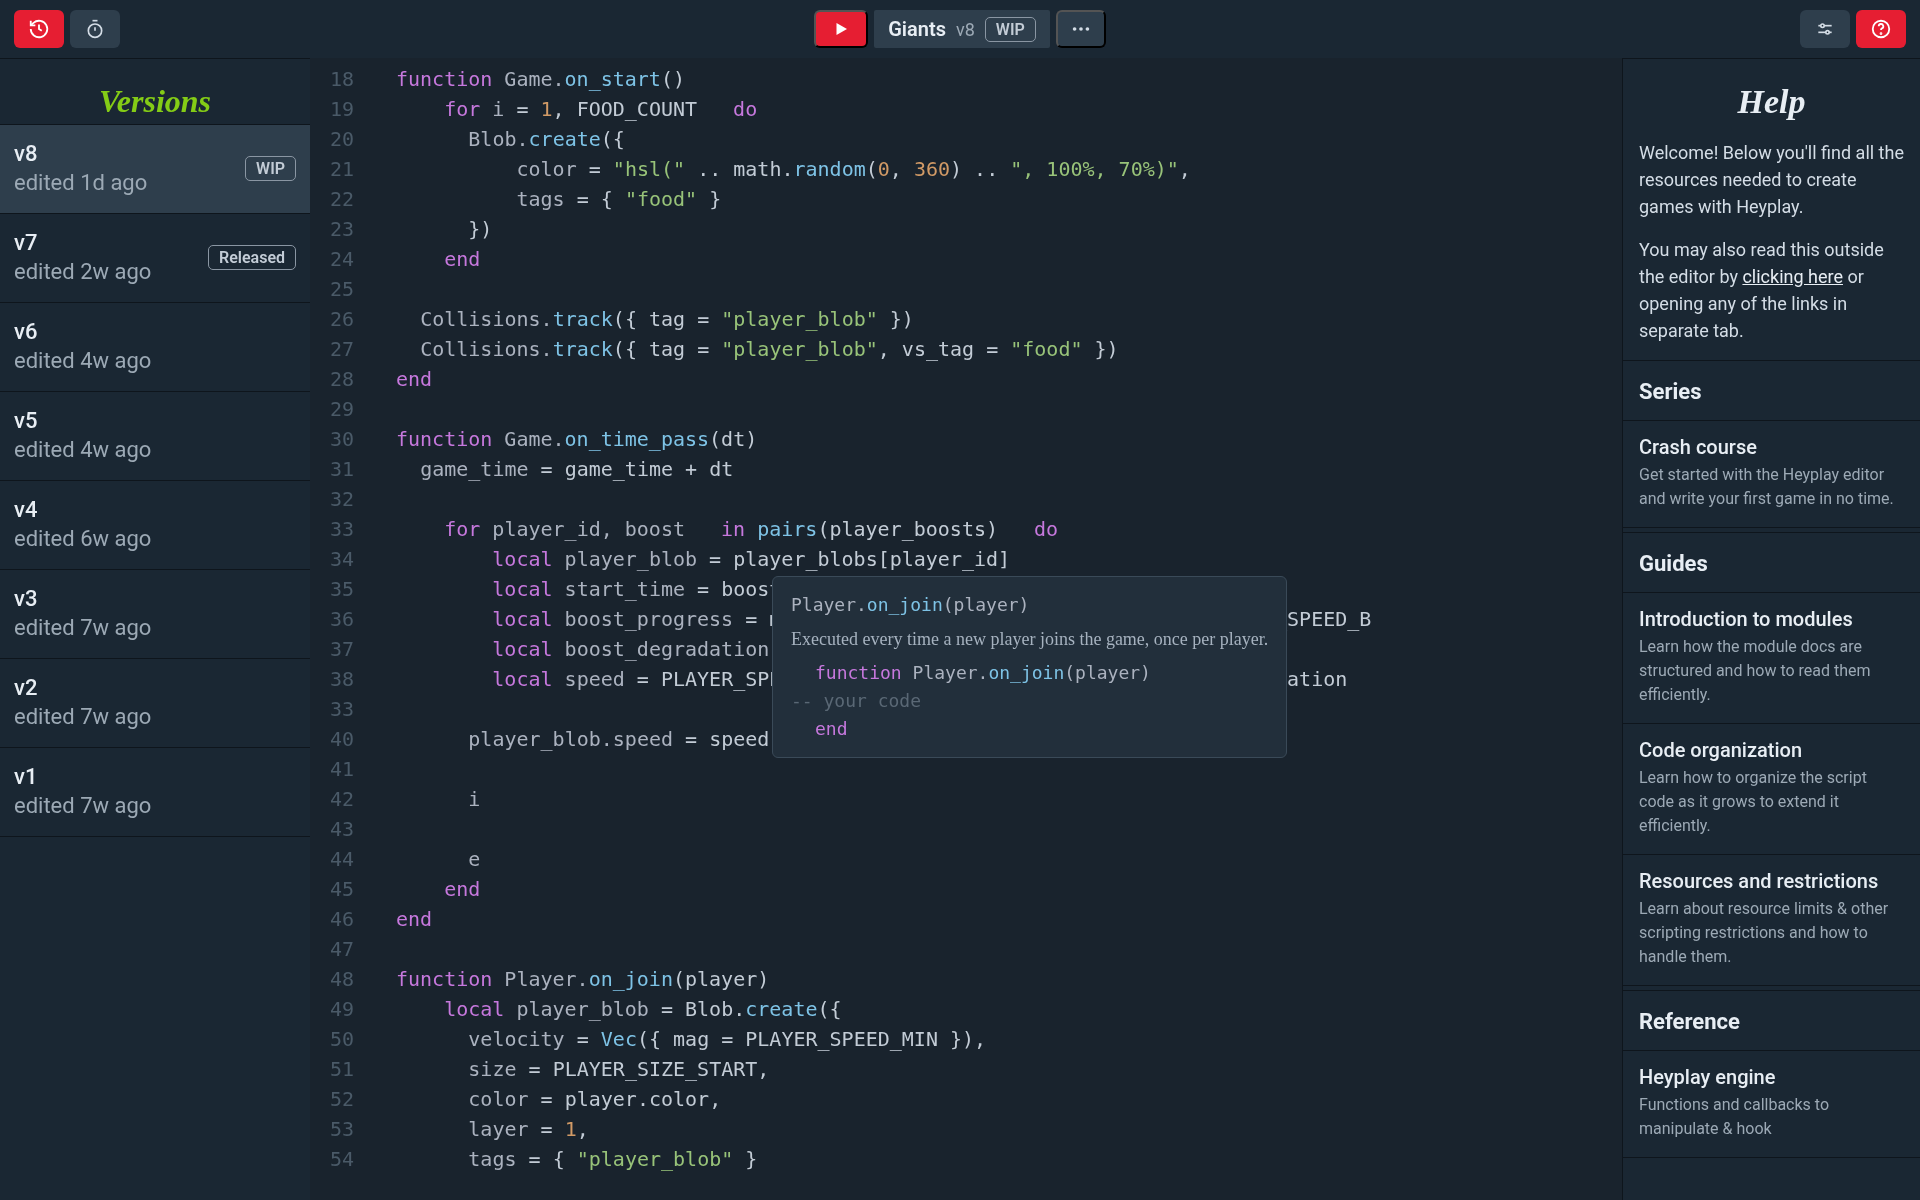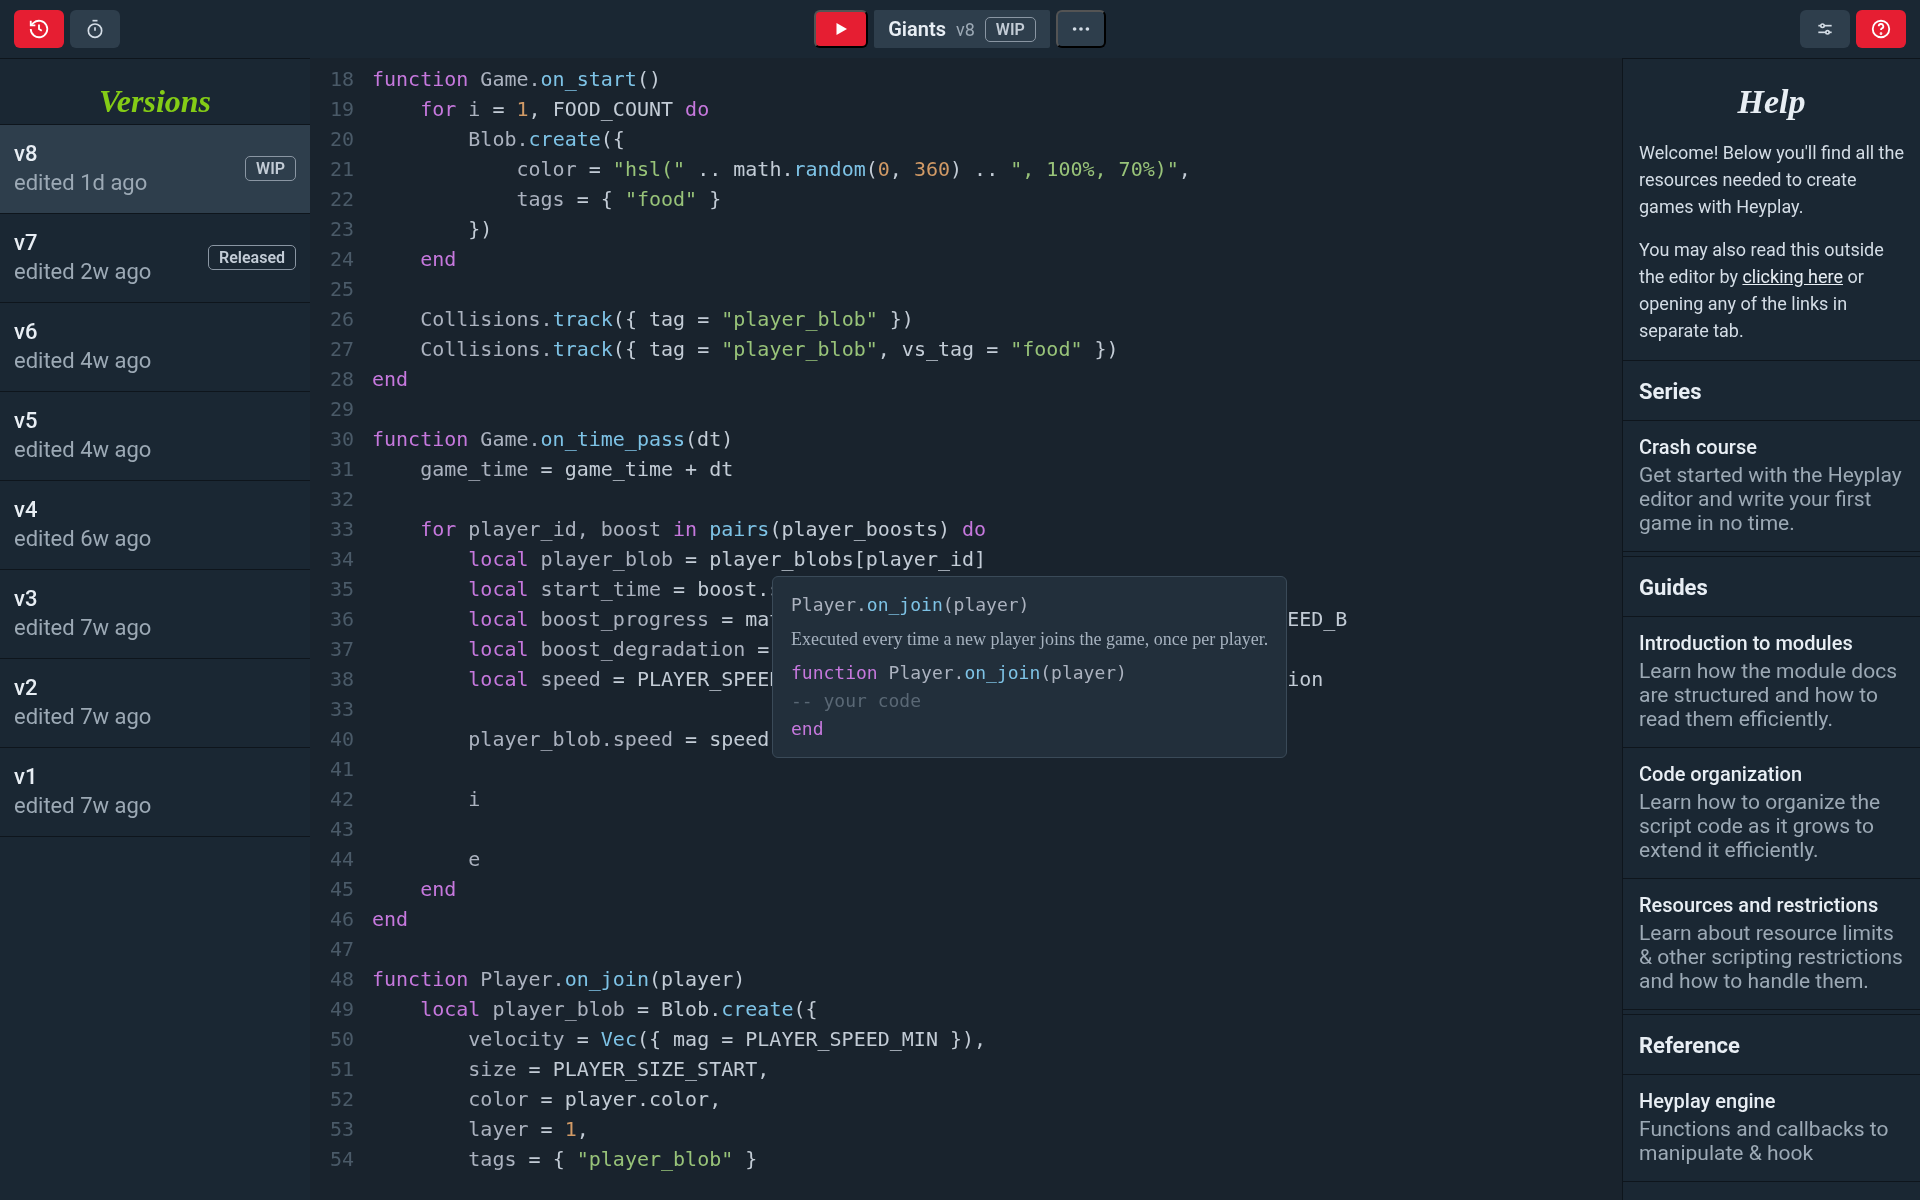--- a/index.html
+++ b/index.html
@@ -97,21 +97,21 @@
   .editor-scroll { padding-top: 6px; }
   .code-line { display: flex; white-space: pre; }
   .lineno {
     width: 62px;
     text-align: right;
     padding-right: 18px;
     color: #4a5a68;
     user-select: none;
   }
   .code { color: #c3ccd6; }
-  .kw { color: #c678dd; }
+  .kw { color: #c678dd; margin-left: 24px; }
   .fn { color: #7ec3e6; }
   .str { color: #98c379; }
   .num { color: #d19a66; }
   .var { color: #abb2bf; }
   .op { color: #c3ccd6; }
   .tooltip {
     position: absolute;
     background: #222f3b;
     border: 1px solid #3a4a58;
     border-radius: 6px;
@@ -157,21 +157,21 @@
     border-top: 1px solid #0e151c;
     margin-top: 4px;
     color: #e8eef4;
   }
   .help-link {
     padding: 14px 16px 16px;
     border-bottom: 1px solid #0e151c;
     cursor: pointer;
   }
   .help-link-title { font-size: 20px; font-weight: 500; color: #e8eef4; margin-bottom: 4px;}
-  .help-link-desc { font-size: 21px; line-height: 24px; color: #9ca9b5; }
+  .help-link-desc { font-size: 16px; line-height: 24px; color: #9ca9b5; }
   svg { display:block; }
 </style>
 </head>
 <body>
 
 <div class="topbar">
   <div class="topbar-left">
     <button class="icon-btn primary">
       <svg width="22" height="22" viewBox="0 0 24 24" fill="none" stroke="#fff" stroke-width="2">
           <path d="M3 12a9 9 0 1 0 3-6.7L3 8"></path>

